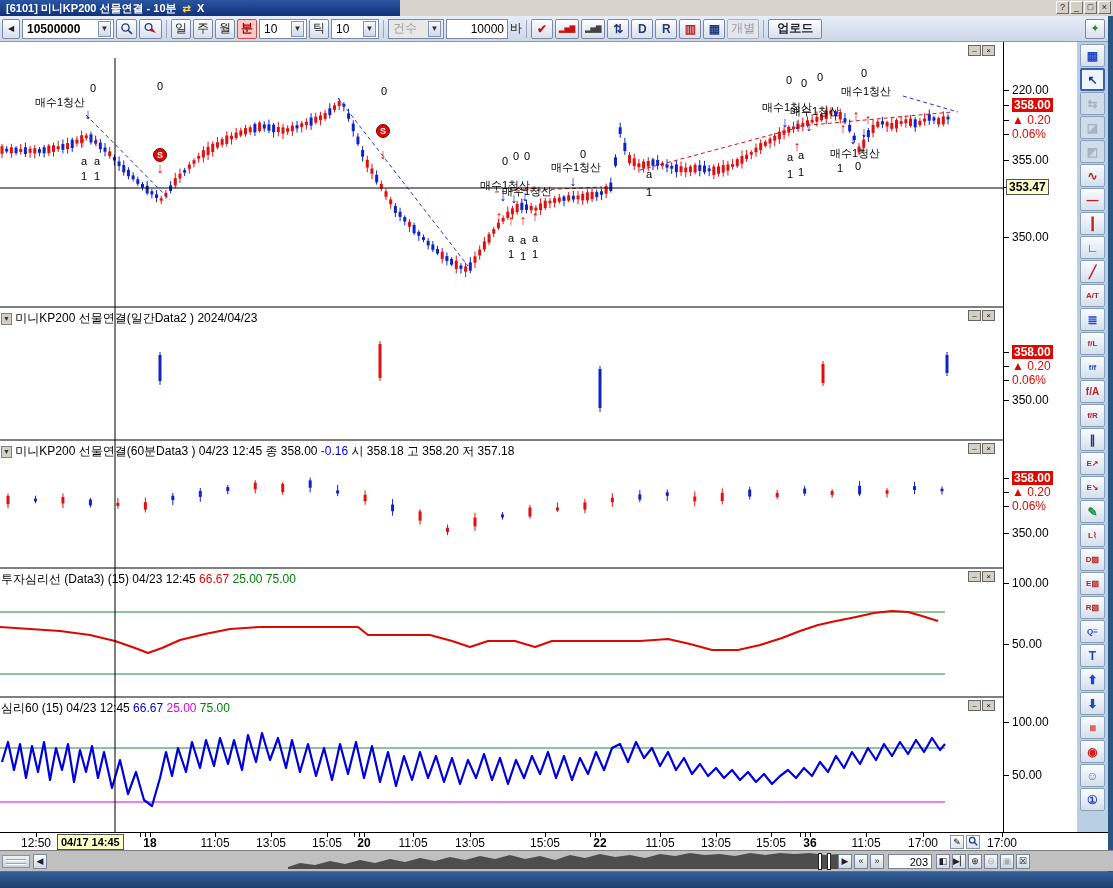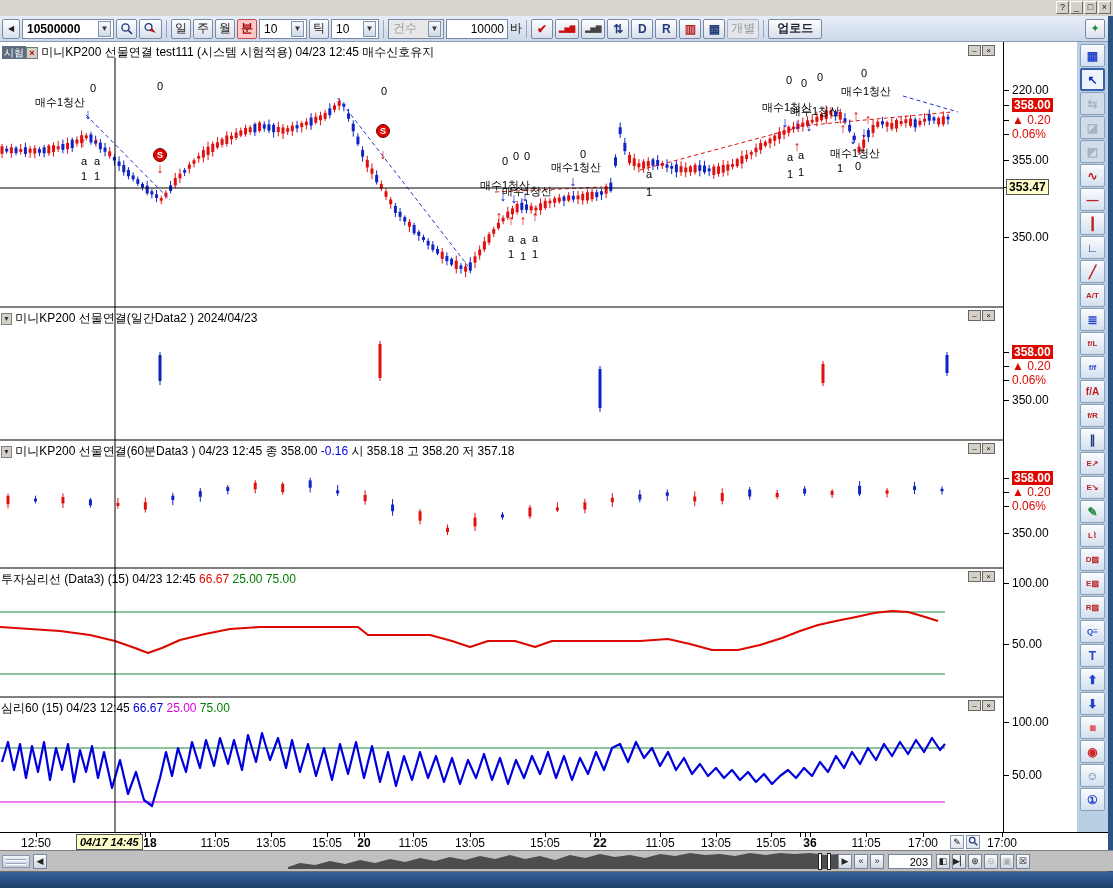--- a/index.html
+++ b/index.html
@@ -83,20 +83,25 @@
   #grip:before{content:"";position:absolute;left:3px;right:3px;top:3px;border-top:1px solid #98a6ba;border-bottom:1px solid #fff;}
   #grip:after{content:"";position:absolute;left:3px;right:3px;top:7px;border-top:1px solid #98a6ba;border-bottom:1px solid #fff;}
   #winbottom{position:absolute;left:0;top:871px;width:1113px;height:17px;background:linear-gradient(#35619b,#1d3f6b);border-top:1px solid #6d6d6d;}
 </style>
 </head>
 <body>
 
 <div id="app">
 
   <div id="titlebar">
+    <div id="titletab">
+      <span>[6101] 미니KP200 선물연결 - 10분</span>
+      <span class="tab-ico">⇄</span>
+      <span class="tab-x">X</span>
+    </div>
     <div id="winbtns">
         <div class="winbtn">?</div>
         <div class="winbtn">_</div>
         <div class="winbtn">□</div>
         <div class="winbtn">×</div>
       </div>
   </div>
 
   <div id="toolbar">
     <div class="tbtn small" style="font-size:8px;">◀</div>
@@ -152,24 +157,20 @@
     <div class="tsep"></div>
     <div class="tbtn" style="padding:0 8px;font-weight:bold;color:#223;">업로드</div>
     <div style="flex:1;"></div>
     <div class="tbtn" style="margin-right:6px;">
       <span style="color:#1d8a3a;font-size:11px;">✦</span>
     </div>
   </div>
 
   <div id="chartarea">
 
-    <div class="phead" style="left:2px;top:2px;">
-      <span class="pbadge">시험</span><span class="pbadge-x">×</span>
-      <span>미니KP200 선물연결 test111 (시스템 시험적용) 04/23 12:45 매수신호유지</span>
-    </div>
     <div class="minmax" style="left:968px;top:3px;">
       <div class="mmb">–</div>
         <div class="mmb">×</div>
     </div>
 
     <div class="phead" style="left:1px;top:268px;">
       <span class="dropbtn">▼</span>
       <span>미니KP200 선물연결(일간Data2 ) 2024/04/23</span>
     </div>
     <div class="minmax" style="left:968px;top:268px;">
@@ -893,21 +894,21 @@
       <div class="ttick" style="left:810px;"></div>
       <div class="ttick" style="left:805px;"></div>
       <div class="ttick" style="left:800px;"></div>
       <div class="tl bold" style="left:810px;">36</div>
       <div class="ttick" style="left:866px;"></div>
       <div class="tl" style="left:866px;">11:05</div>
       <div class="ttick" style="left:923px;"></div>
       <div class="tl" style="left:923px;">17:00</div>
       <div class="ttick" style="left:1002px;"></div>
       <div class="tl" style="left:1002px;">17:00</div>
-      <div class="tbox" style="left:76px;font-style:italic;">04/17 14:45</div>
+      <div class="tbox" style="left:57px;">04/17 14:45</div>
     </div>
 
   <div id="bottombar">
     <div id="grip"></div>
     <div class="bbtn" style="left:33px;width:14px;">◀</div>
     <svg id="minimap" width="1113" height="21" style="position:absolute;left:0;top:0;">
         <path d="M288,18 L288,16 L300,12 L315,14 L330,10 L345,13 L360,9 L375,12 L390,8 L405,11 L420,7 L435,10 L450,6 L465,9 L480,5 L495,8 L510,4 L525,8 L540,5 L555,9 L570,4 L585,7 L600,3 L615,6 L630,4 L645,7 L660,3 L675,5 L690,2 L705,4 L720,3 L735,5 L750,2 L765,4 L780,2 L795,3 L810,2 L825,4 L840,3 L848,5 L848,18 Z" fill="#4d4d4d"></path>
       </svg>
     <div class="bslider" style="left:818px;"></div>
     <div class="bslider" style="left:827px;"></div>

